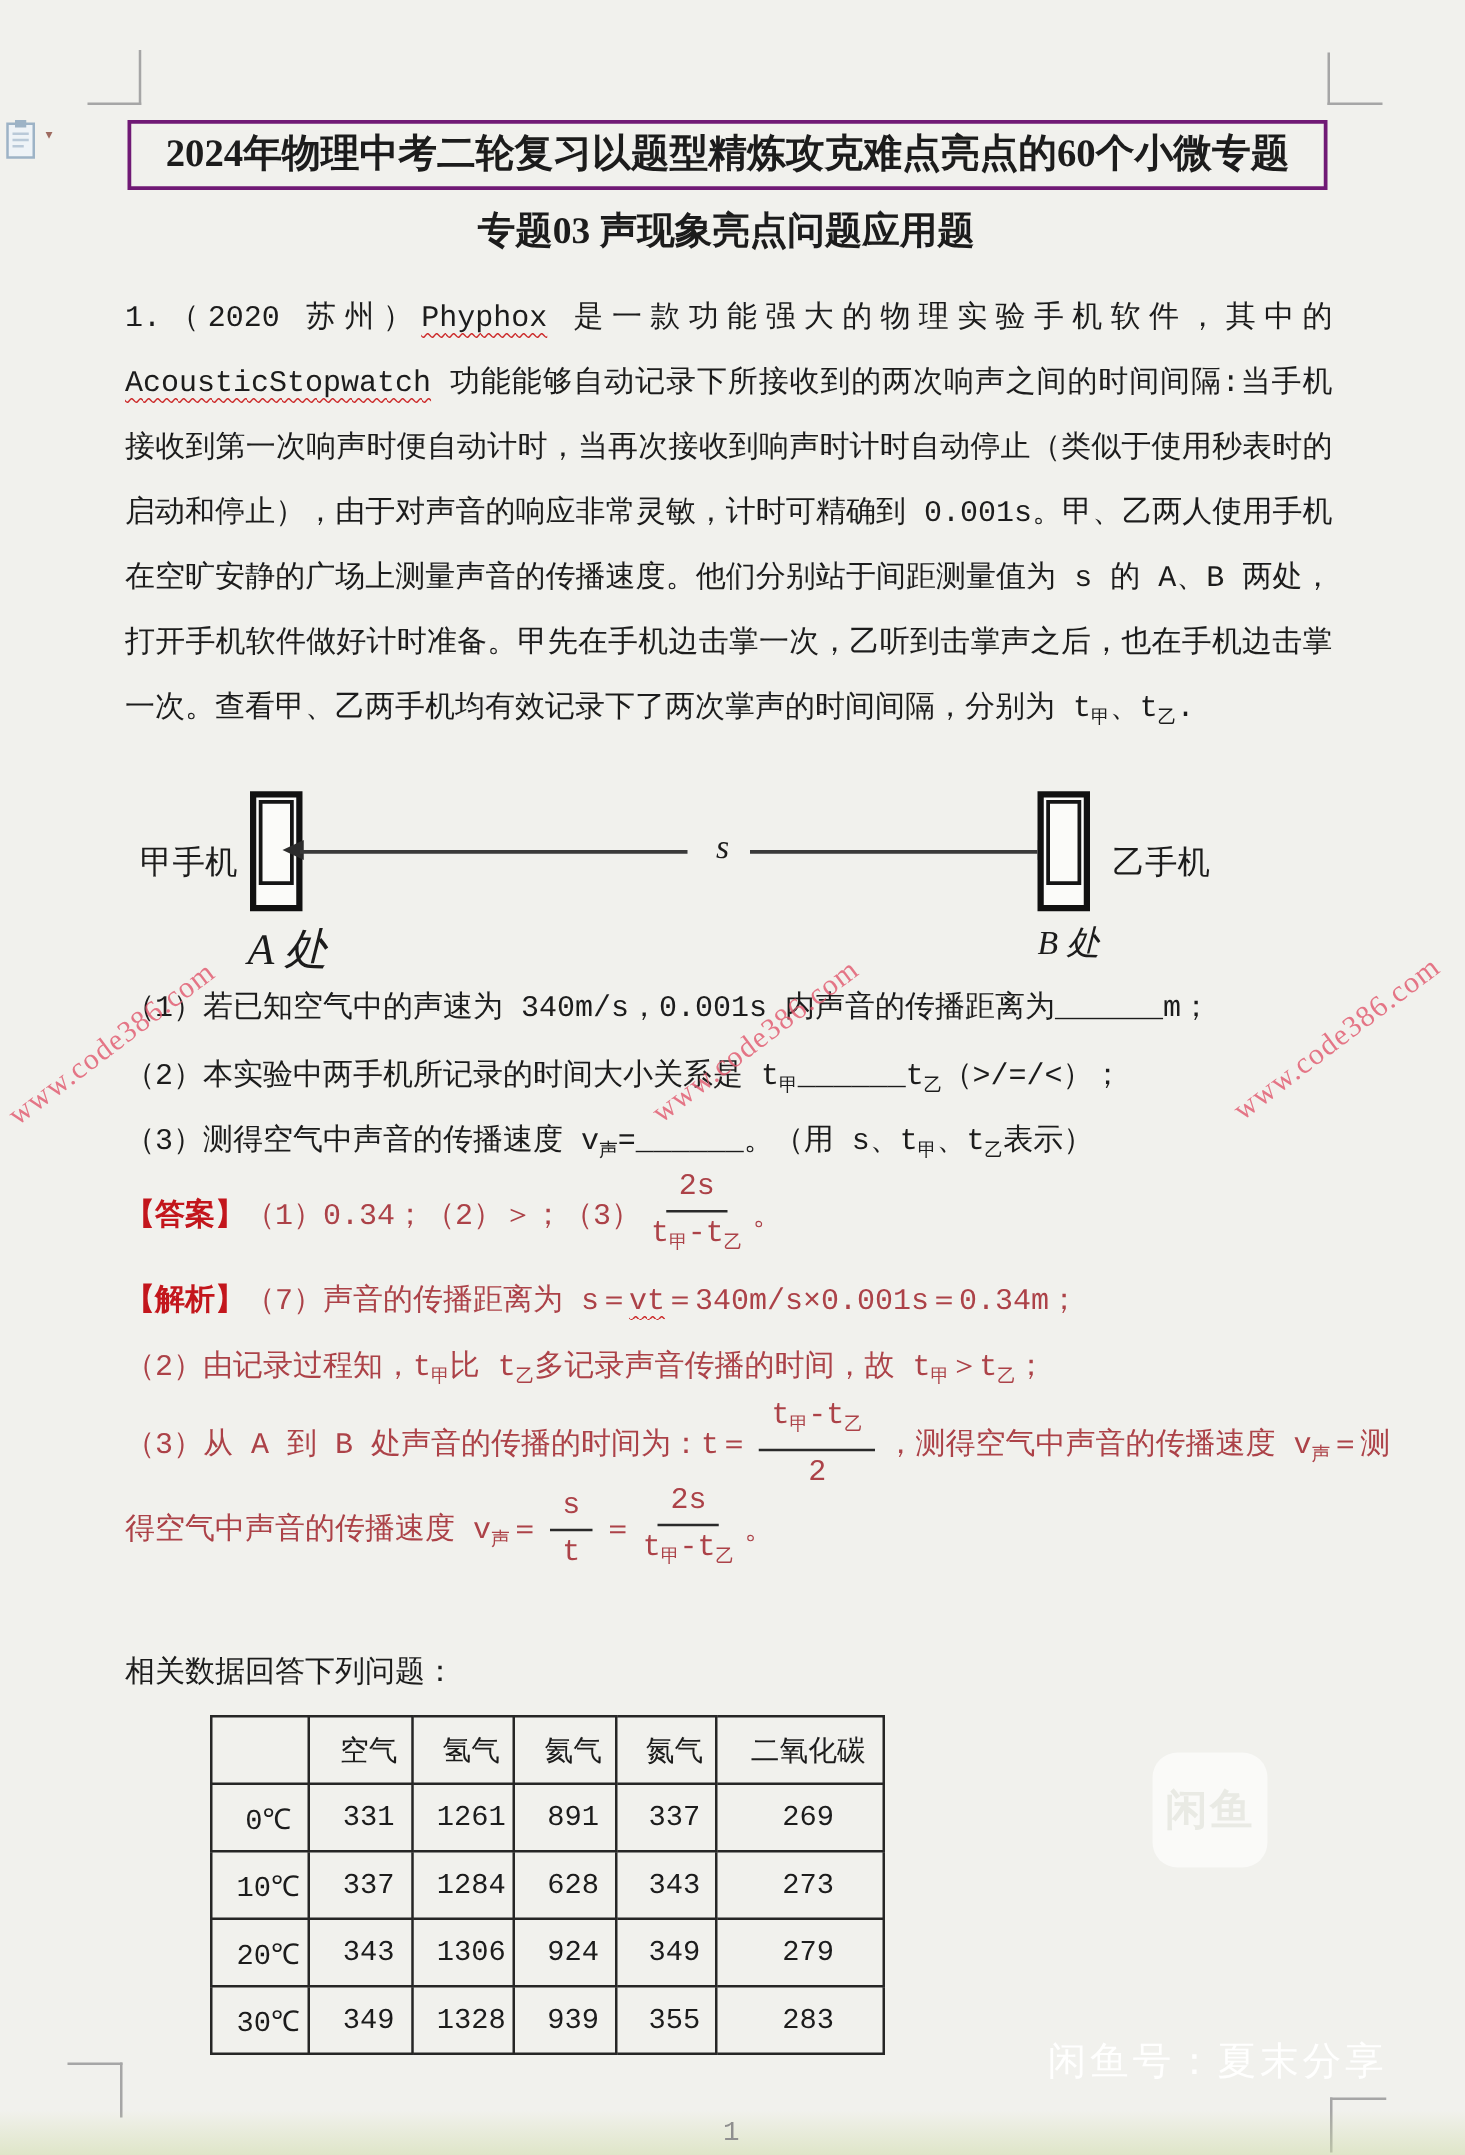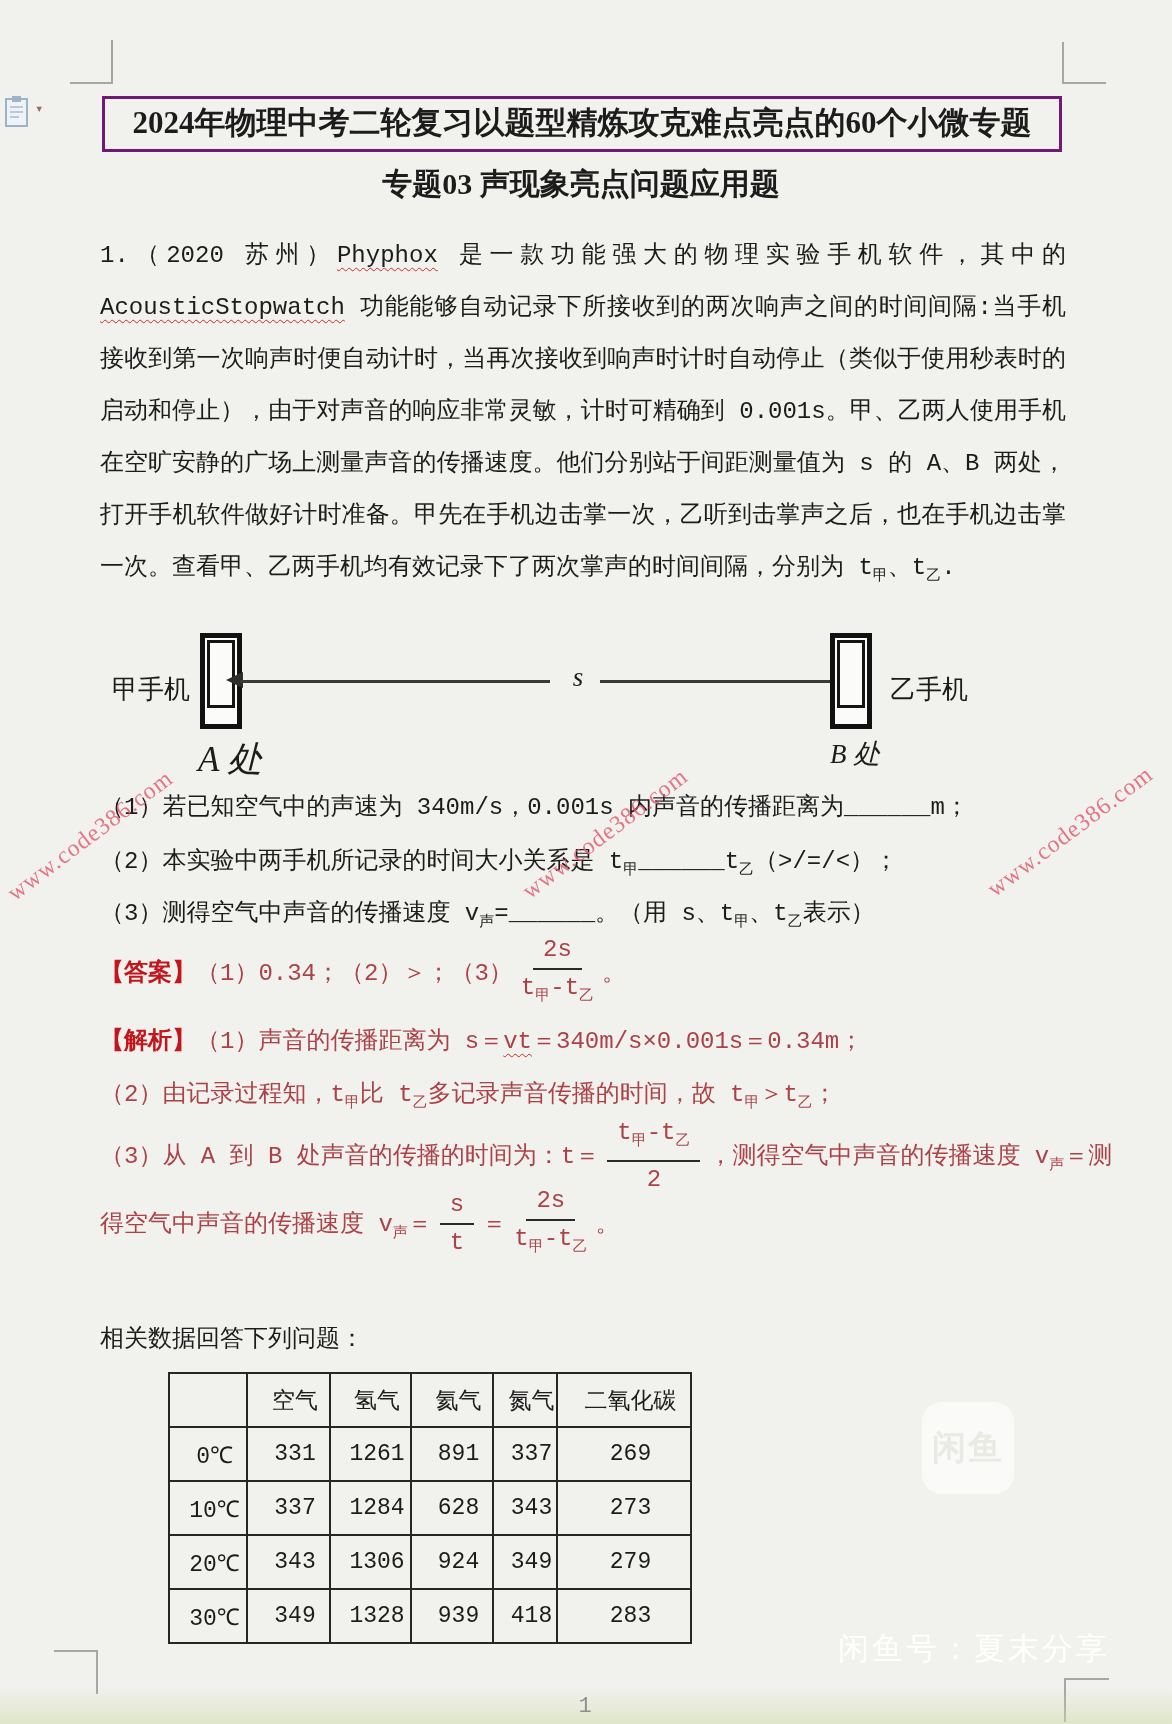--- a/index.html
+++ b/index.html
@@ -115,21 +115,21 @@
   </div>
 
   <div class="abs line" style="left:100px; top:935px;">
     <span class="redlabel">【答案】</span><span class="red">（1）0.34；（2）＞；（3）</span><span class="frac red">
         <span class="num">2s</span>
         <span class="den"><span>t</span><sub class="sb">甲</sub><span>-</span><span>t</span><sub class="sb">乙</sub></span>
       </span><span class="red">。</span>
   </div>
 
   <div class="abs line red" style="left:100px; top:1016px;">
-    <span class="redlabel">【解析】</span><span>（1）声音的传播距离为 s＝</span><span class="wavy">vt</span><span>＝340m/s×0.001s＝0.34m；</span>
+    <span class="redlabel">【解析】</span><span>（7）声音的传播距离为 s＝</span><span class="wavy">vt</span><span>＝340m/s×0.001s＝0.34m；</span>
   </div>
   <div class="abs line red" style="left:100px; top:1069px;">
     <span>（2）由记录过程知，t</span><sub class="sb">甲</sub><span>比 t</span><sub class="sb">乙</sub><span>多记录声音传播的时间，故 t</span><sub class="sb">甲</sub><span>＞t</span><sub class="sb">乙</sub><span>；</span>
   </div>
   <div class="abs line red" style="left:100px; top:1118px;">
     <span>（3）从 A 到 B 处声音的传播的时间为：t＝</span><span class="frac red">
         <span class="num"><span>t</span><sub class="sb">甲</sub><span>-</span><span>t</span><sub class="sb">乙</sub></span>
         <span class="den">2</span>
       </span><span>，测得空气中声音的传播速度 v</span><sub class="sb">声</sub><span>＝测</span>
   </div>
@@ -145,21 +145,21 @@
 
   <div class="abs line" style="left:100px; top:1314px;">相关数据回答下列问题：</div>
 
   <table class="data abs" style="left:168px; top:1372px;">
     <tbody>
         <tr>
       <td style="width:78px;"></td>
       <td style="width:83px;">空气</td>
       <td style="width:81px;">氢气</td>
       <td style="width:82px;">氦气</td>
-      <td style="width:64px;font-family:Liberation Mono, monospace;">氮气</td>
+      <td style="width:80px;font-family:Liberation Mono, monospace;">氮气</td>
       <td style="width:134px;">二氧化碳</td>
     </tr>
     <tr>
       <td>0℃</td>
           <td>331</td>
           <td>1261</td>
           <td>891</td>
           <td>337</td>
           <td>269</td>
     </tr>
@@ -177,21 +177,21 @@
           <td>1306</td>
           <td>924</td>
           <td>349</td>
           <td>279</td>
     </tr>
     <tr>
       <td>30℃</td>
           <td>349</td>
           <td>1328</td>
           <td>939</td>
-          <td>418</td>
+          <td>355</td>
           <td>283</td>
     </tr>
   </tbody>
     </table>
 
   <div class="wm" style="left:-60px; top:822px;">www.code386.com</div>
   <div class="wm" style="left:455px; top:820px;">www.code386.com</div>
   <div class="wm" style="left:920px; top:818px;">www.code386.com</div>
 
   <div class="abs xylogo">闲鱼</div>

